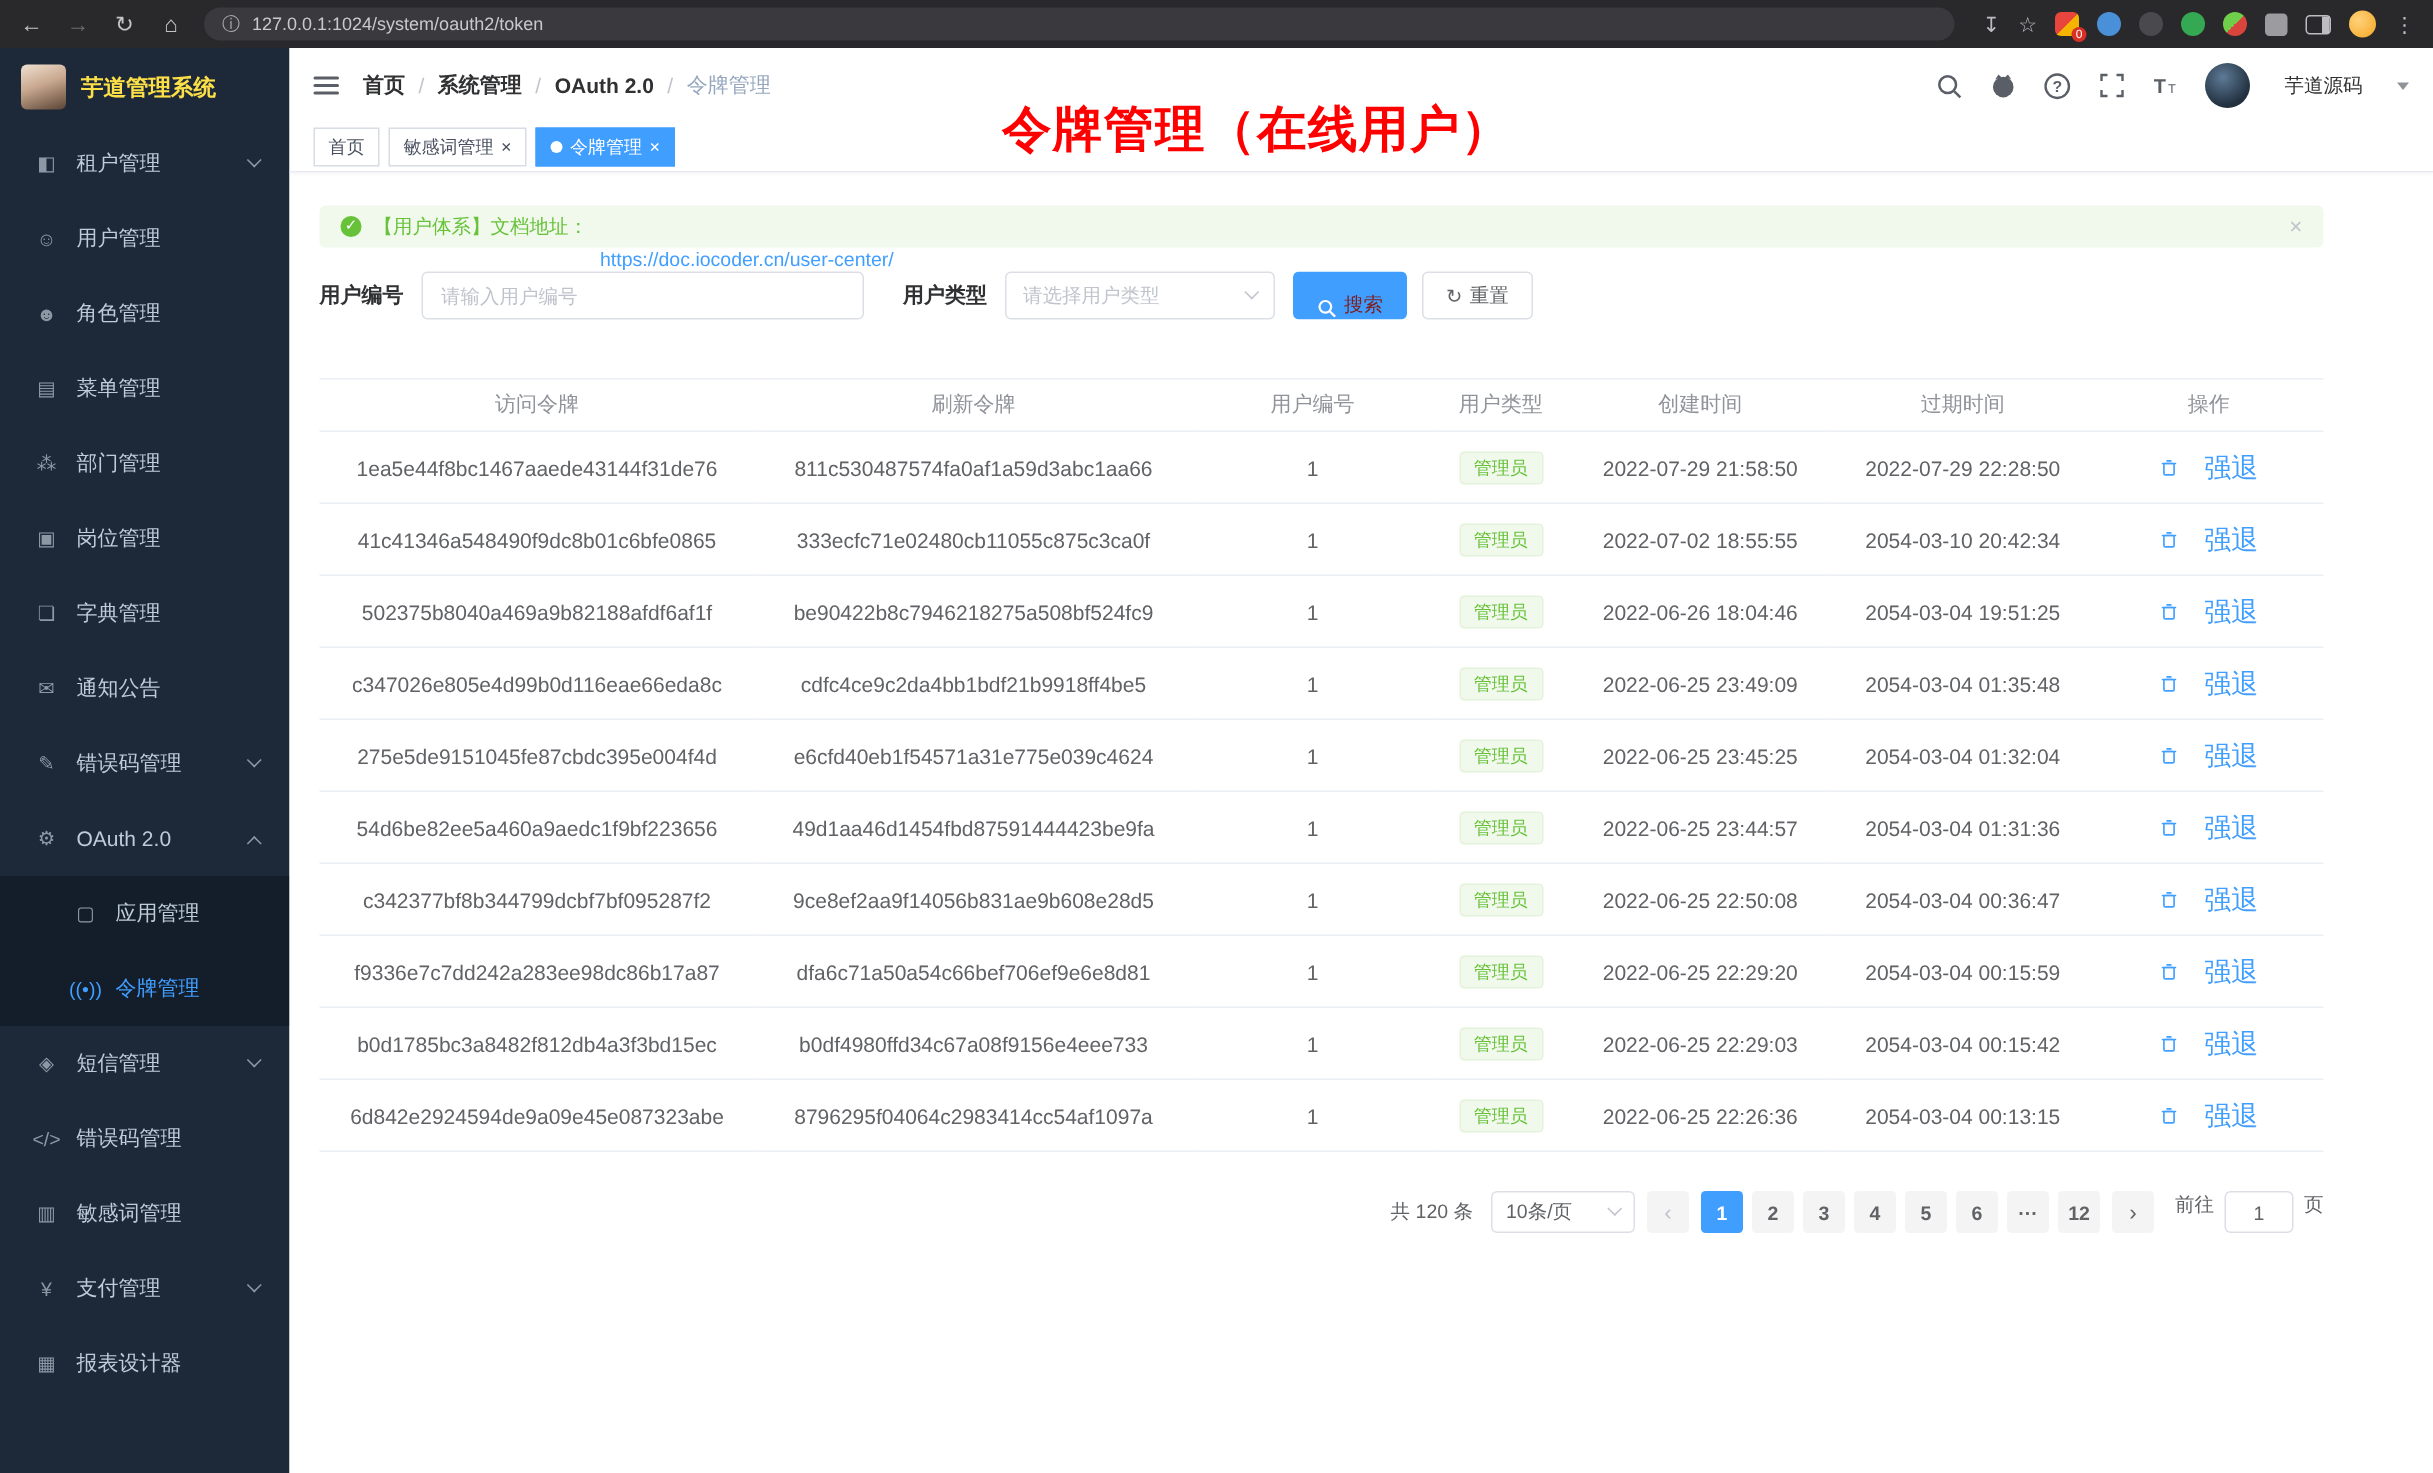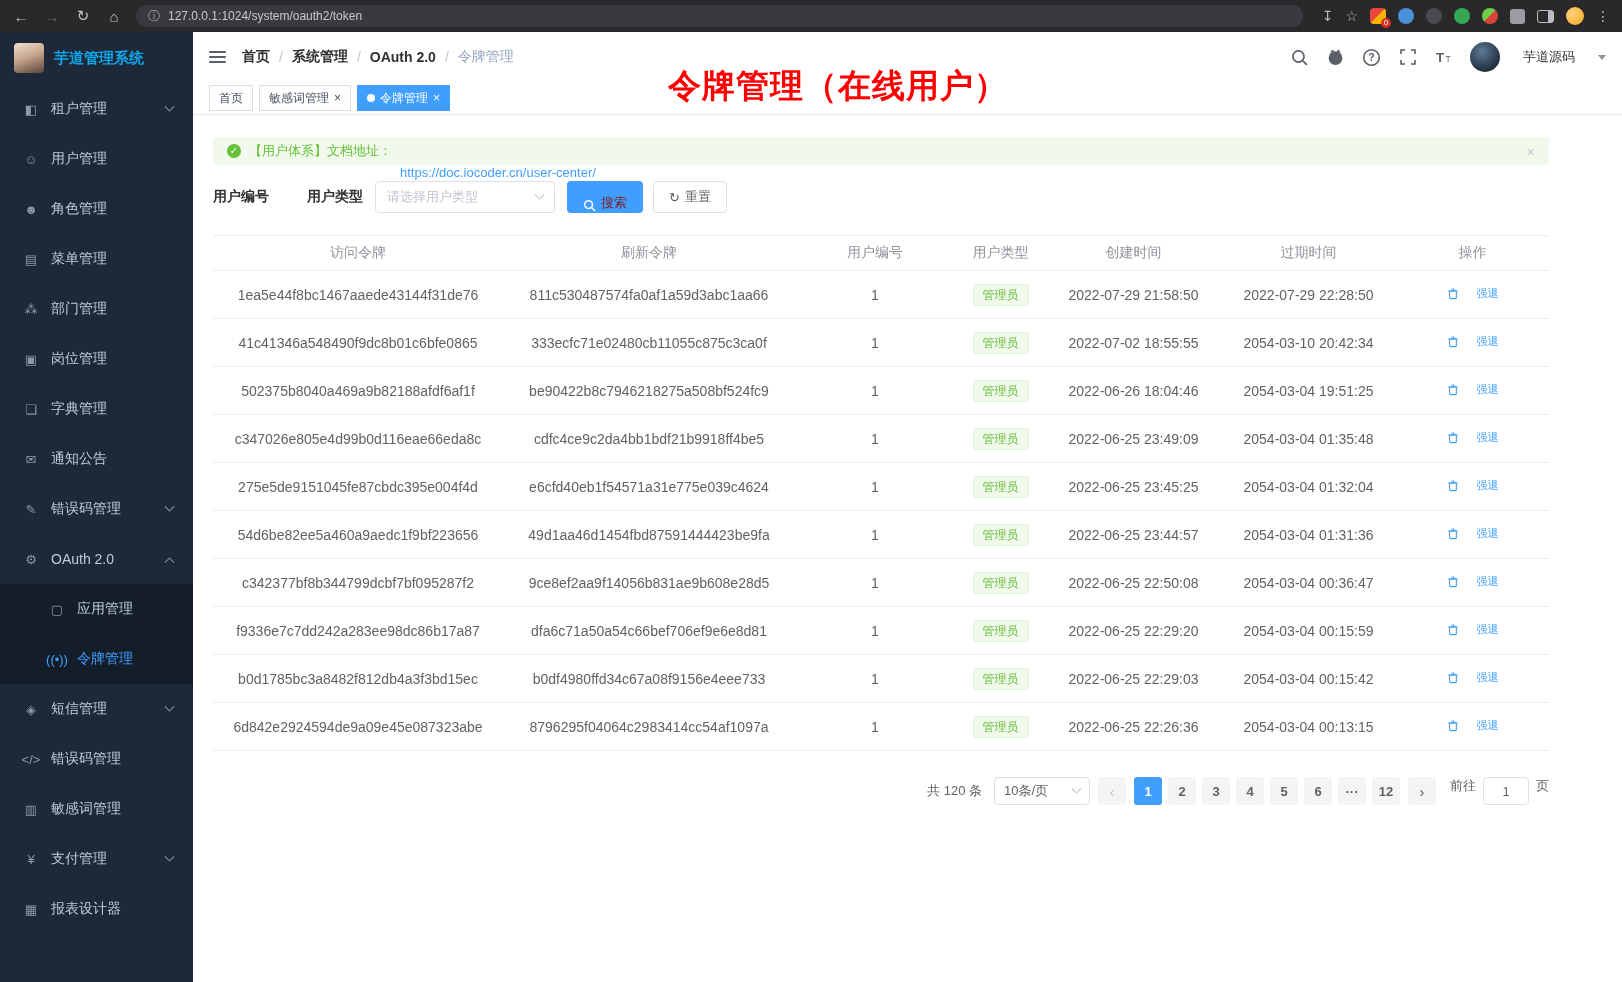--- a/index.html
+++ b/index.html
@@ -26,21 +26,21 @@
   .panel-toggle::after { content:""; position:absolute; right:0; top:0; bottom:0; width:5px; background:#bdbdc1; }
   .chrome-avatar { width:18px; height:18px; border-radius:50%; background:radial-gradient(circle at 35% 35%,#ffd27a,#f5a623); cursor:pointer; }
 
   
   .app { display:flex; height:950px; }
 
   
   .sidebar { width:193px; background:#1d2939; flex-shrink:0; display:flex; flex-direction:column; }
   .logo-row { height:52px; display:flex; align-items:center; gap:10px; padding:0 14px; flex-shrink:0; }
   .logo-img { width:30px; height:30px; border-radius:4px; background:linear-gradient(160deg,#efe0d1 0%,#c9a88f 45%,#5a4435 100%); flex-shrink:0; }
-  .logo-title { color:#0ea5e9; font-size:15px; font-weight:700; white-space:nowrap; }
+  .logo-title { color:#fde047; font-size:15px; font-weight:700; white-space:nowrap; }
   .menu { flex:1; overflow:hidden; }
   .menu-item { height:50px; display:flex; align-items:center; padding:0 18px 0 20px; color:#bfcbd9; font-size:14px; cursor:pointer; }
   .menu-item.sub { padding-left:46px; background:#141e2b; }
   .menu-item.active { color:#409eff; }
   .menu-item.active .mi-icon { color:#409eff; }
   .mi-icon { width:22px; margin-right:9px; color:#8d98a5; font-size:13px; text-align:center; flex-shrink:0; }
   .mi-label { flex:1; white-space:nowrap; }
   .mi-chevron { width:7px; height:7px; border-right:1.5px solid #8d98a5; border-bottom:1.5px solid #8d98a5; margin-right:2px; }
   .mi-chevron.down { transform:rotate(45deg) translate(-2px,-2px); }
   .mi-chevron.up { transform:rotate(-135deg) translate(-2px,-2px); }
@@ -81,25 +81,25 @@
   .f-label { font-weight:700; color:#303133; margin-right:12px; white-space:nowrap; }
   .inp { width:295px; height:32px; border:1px solid #dcdfe6; border-radius:4px; padding:0 12px; font-size:13px; color:#606266; outline:none; background:#fff; }
   .inp::placeholder { color:#bfc4cc; }
   .sel { width:180px; height:32px; border:1px solid #dcdfe6; border-radius:4px; display:flex; align-items:center; justify-content:space-between; padding:0 11px; font-size:13px; color:#c0c4cc; cursor:pointer; background:#fff; }
   .sel-chev { width:7px; height:7px; border-right:1.3px solid #c0c4cc; border-bottom:1.3px solid #c0c4cc; transform:rotate(45deg) translate(-2px,-2px); }
   .gap22 { width:26px; }
   .btn { height:32px; border-radius:4px; font-size:13px; display:inline-flex; align-items:center; gap:5px; padding:0 15px; cursor:pointer; border:1px solid transparent; }
   .btn-primary { background:#409eff; color:#7f1d1d; margin-left:12px;align-items:flex-end; }
   .btn-plain { background:#fff; color:#606266; border-color:#dcdfe6; margin-left:10px; }
 
-  table.grid { margin-top:22px; width:1336px; border-collapse:collapse; table-layout:fixed; font-size:14px; }
+  table.grid { margin-top:39px; width:1336px; border-collapse:collapse; table-layout:fixed; font-size:14px; }
   table.grid thead th { height:35px; color:#909399; font-weight:500; text-align:center; border-top:1px solid #ebeef5; border-bottom:1px solid #ebeef5; }
   table.grid tbody td { height:48px; color:#606266; text-align:center; border-bottom:1px solid #ebeef5; overflow:hidden; white-space:nowrap; }
   .tag-admin { display:inline-block; padding:0 9px; line-height:20px; font-size:12px; color:#67c23a; background:#f0f9eb; border:1px solid #e1f3d8; border-radius:3px; }
-  .action-link { color:#409eff; font-size:11px; display:inline-flex; align-items:center; gap:18px; cursor:pointer; text-decoration:none;text-align:right; }
+  .action-link { color:#409eff; font-size:18px; display:inline-flex; align-items:center; gap:18px; cursor:pointer; text-decoration:none;text-align:right; }
   .trash { width:12px; height:12px; }
 
   .pager { margin-top:26px; width:1336px; display:flex; justify-content:flex-end; align-items:center; gap:8px; font-size:13px; color:#606266; }
   .pg-total { margin-right:4px; }
   .pg-size { width:96px; height:28px; border:1px solid #dcdfe6; border-radius:4px; display:flex; align-items:center; justify-content:space-between; padding:0 9px; cursor:pointer; color:#606266; background:#fff; }
   .pg-btn { min-width:28px; height:28px; padding:0 4px; background:#f4f4f5; border-radius:3px; display:inline-flex; align-items:center; justify-content:center; cursor:pointer; font-weight:600; color:#606266; }
   .pg-btn.active { background:#409eff; color:#fff; }
   .pg-btn.arrow { font-weight:400; font-size:15px; }
   .pg-btn.disabled { color:#c0c4cc; cursor:default; }
   .pg-pages { display:flex; gap:6px; }
@@ -324,20 +324,21 @@
 
         <div class="alert">
           <span class="alert-check">✓</span>
           <span>【用户体系】文档地址：</span>
           <a>https://doc.iocoder.cn/user-center/</a>
           <span class="alert-close">×</span>
         </div>
 
         <div class="filter-row">
           <span class="f-label">用户编号</span>
+          <input class="inp" type="text" placeholder="请输入用户编号" style="">
           <span class="gap22"></span>
           <span class="f-label">用户类型</span>
           <span class="sel">
             <span>请选择用户类型</span>
             <span class="sel-chev"></span>
           </span>
           <button class="btn btn-primary">
             <svg width="13" height="13" viewBox="0 0 14 14">
                 <circle cx="6" cy="6" r="4.2" fill="none" stroke="#fff" stroke-width="1.6"></circle>
                 <line x1="9.3" y1="9.3" x2="13" y2="13" stroke="#fff" stroke-width="1.6"></line>

